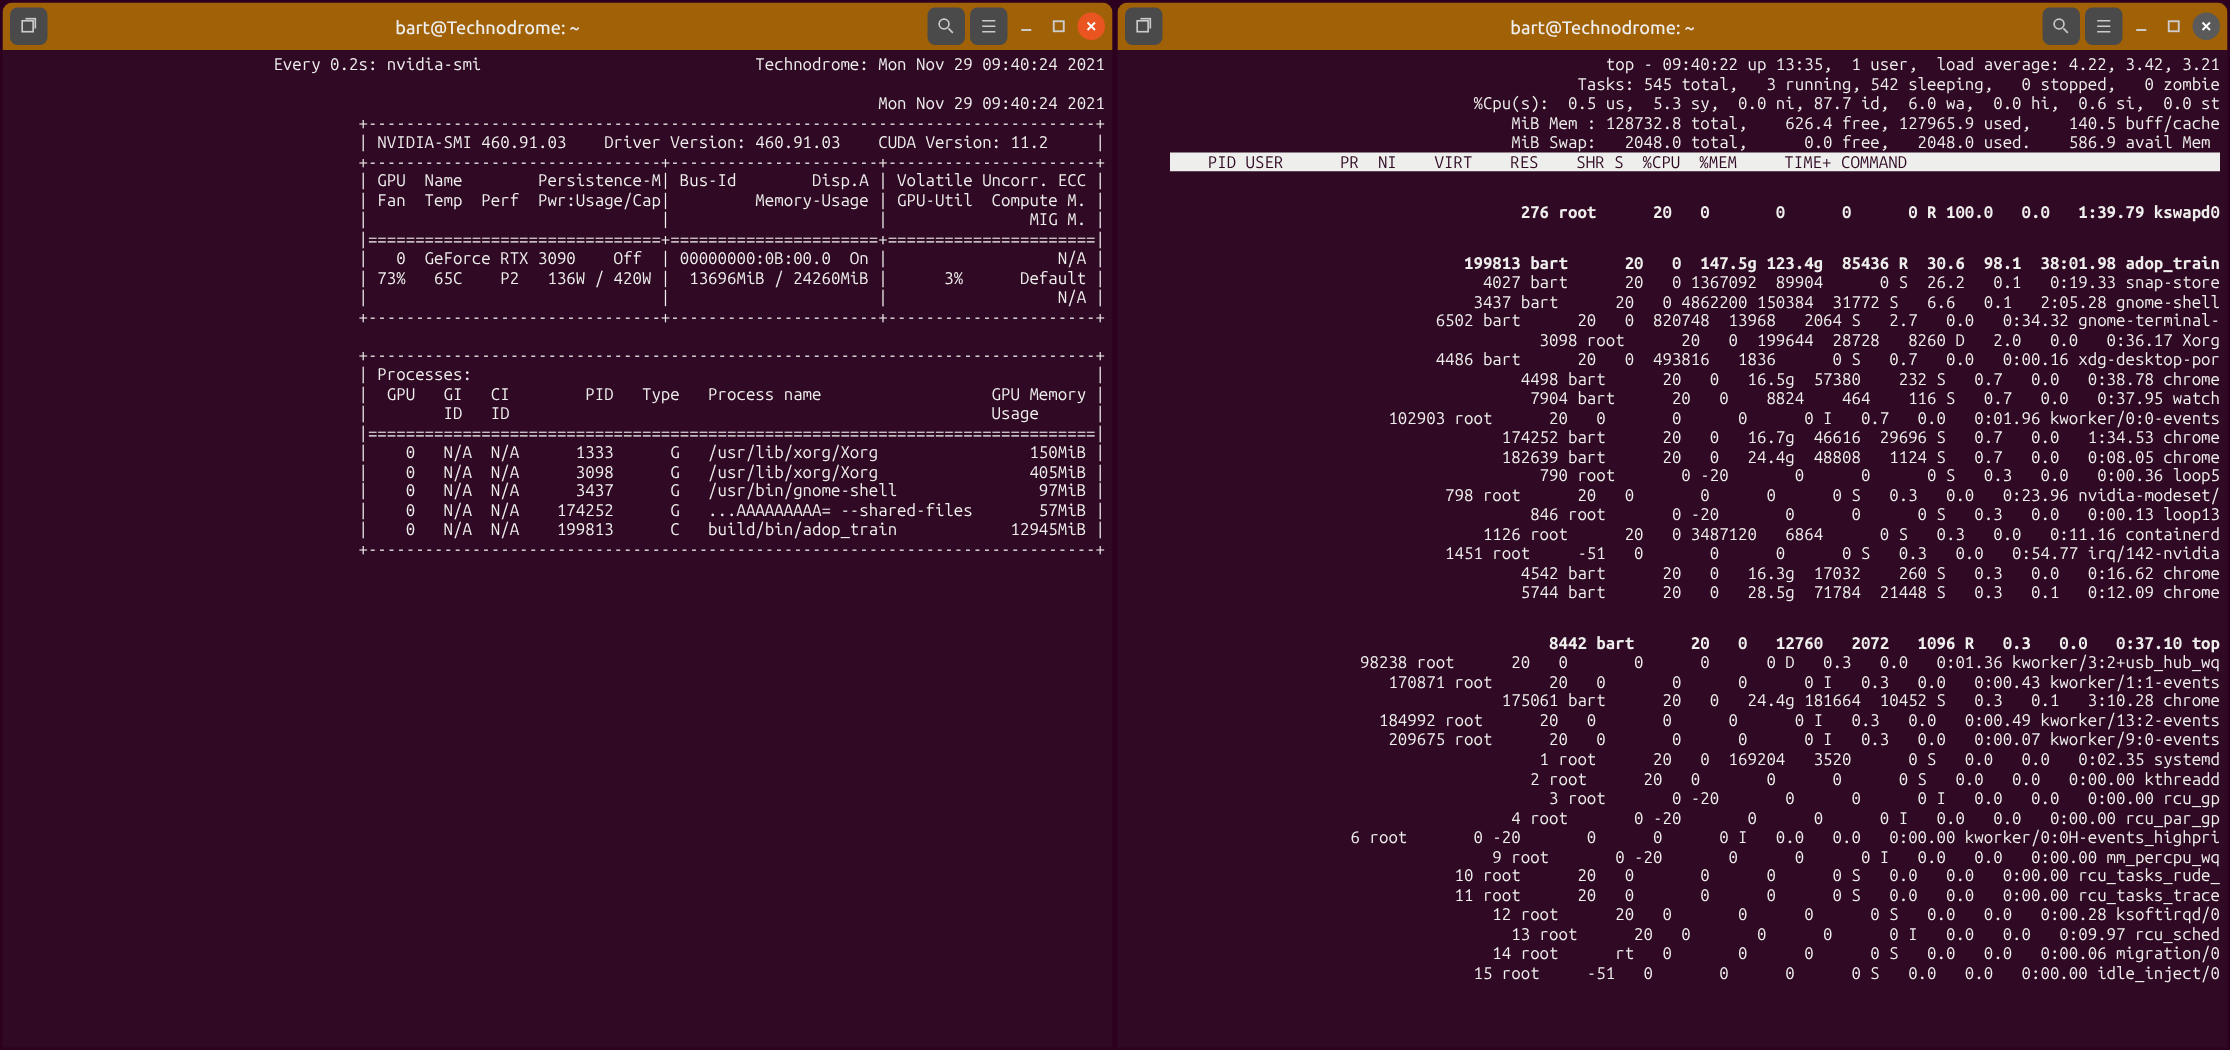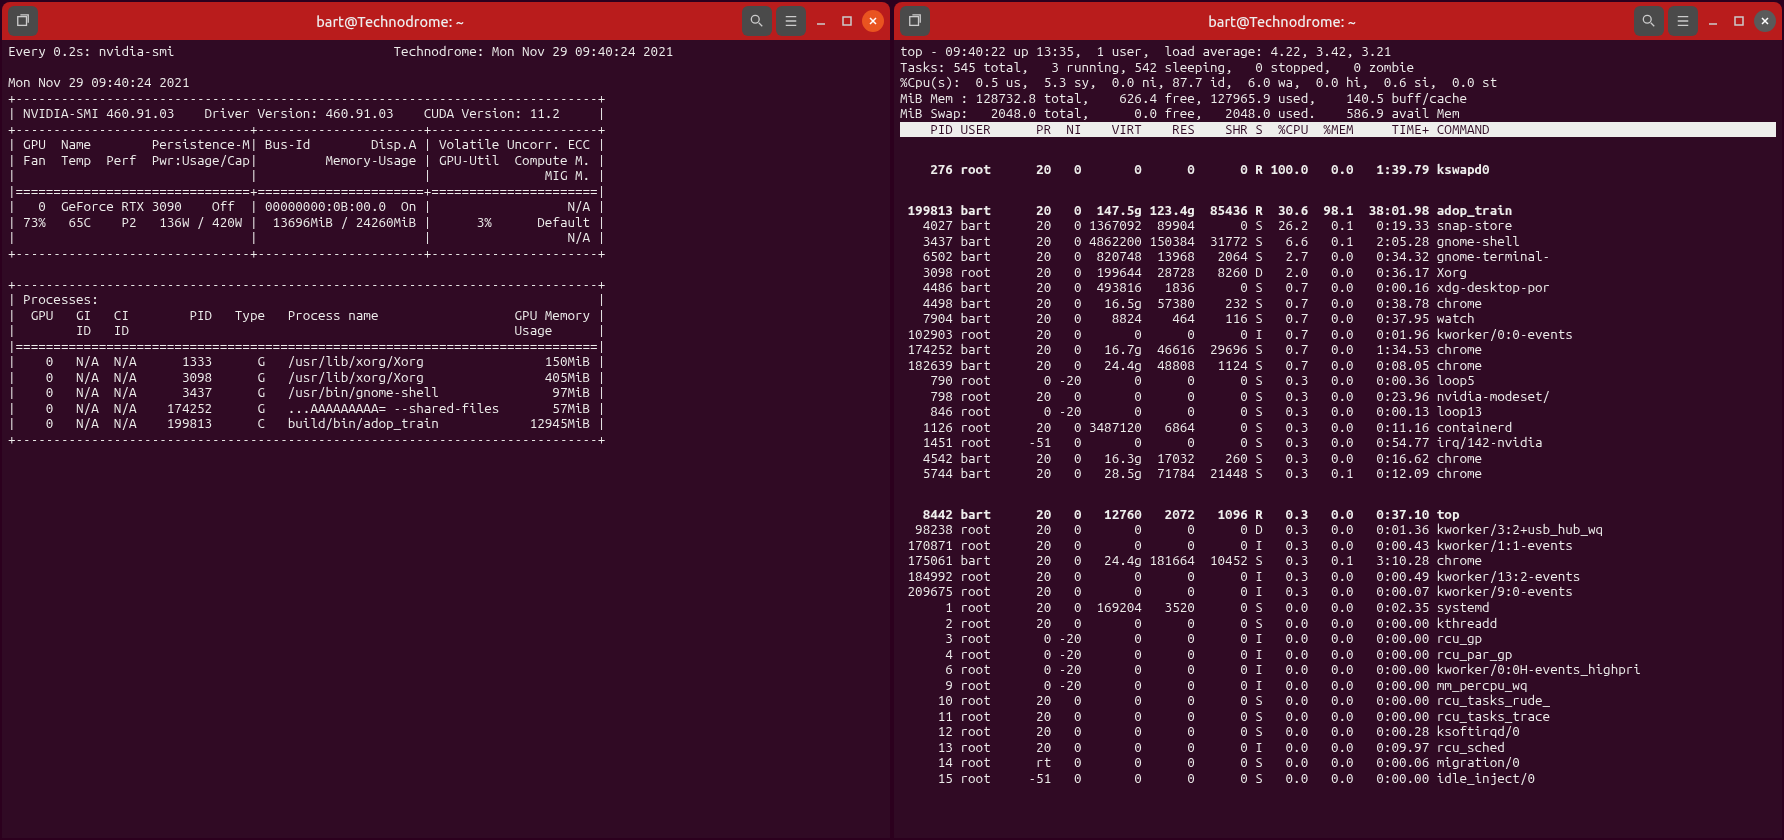--- a/index.html
+++ b/index.html
@@ -17,21 +17,21 @@
     flex: 1;
     display: flex;
     flex-direction: column;
     background: #300a24;
     border-radius: 8px 8px 0 0;
     overflow: hidden;
     margin: 2px;
   }
   .titlebar {
     height: 38px;
-    background: #b91c1c;
+    background: #a16207;
     display: flex;
     align-items: center;
     padding: 0 6px;
     gap: 4px;
     color: #ddd;
   }
   .title-btn {
     width: 30px;
     height: 30px;
     border-radius: 6px;
@@ -61,24 +61,26 @@
   }
   .term {
     flex: 1;
     background: #300a24;
     padding: 4px 6px;
     color: #eeeeec;
     white-space: pre;
     line-height: 1.15;
     font-size: 13.5px;
     overflow: hidden;
+    text-align: right;
   }
   .hdr-row {
     background: #eeeeec;
     color: #300a24;
+    margin-left: 36px;
   }
   .bold { font-weight: bold; margin-top: 25px; }
   svg { display: block; }
 </style>
 </head>
 <body>
 
 <div class="window">
   <div class="titlebar">
     <div class="title-btn">

